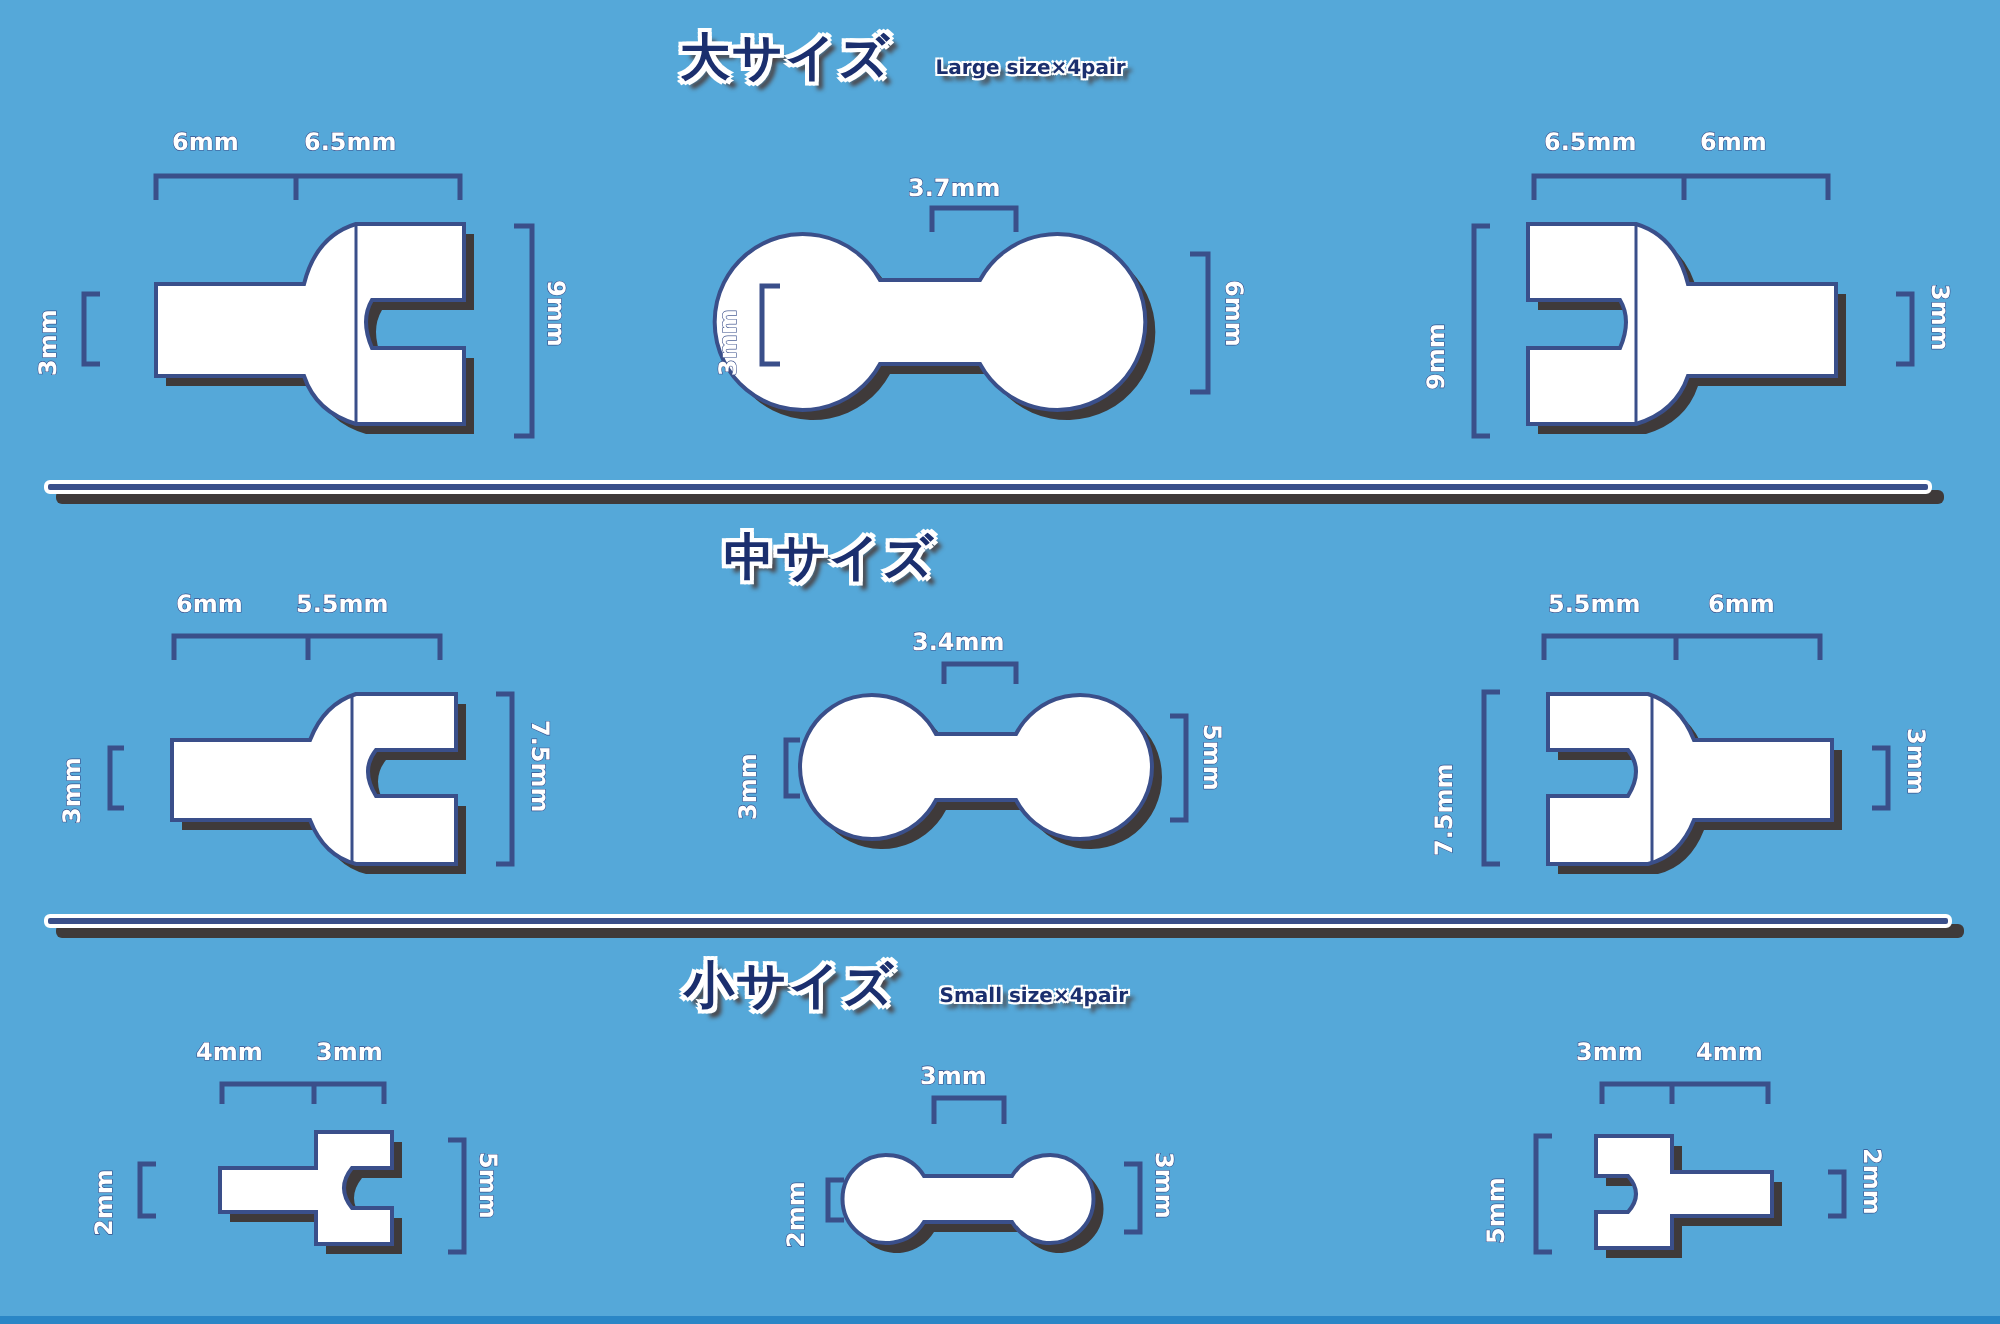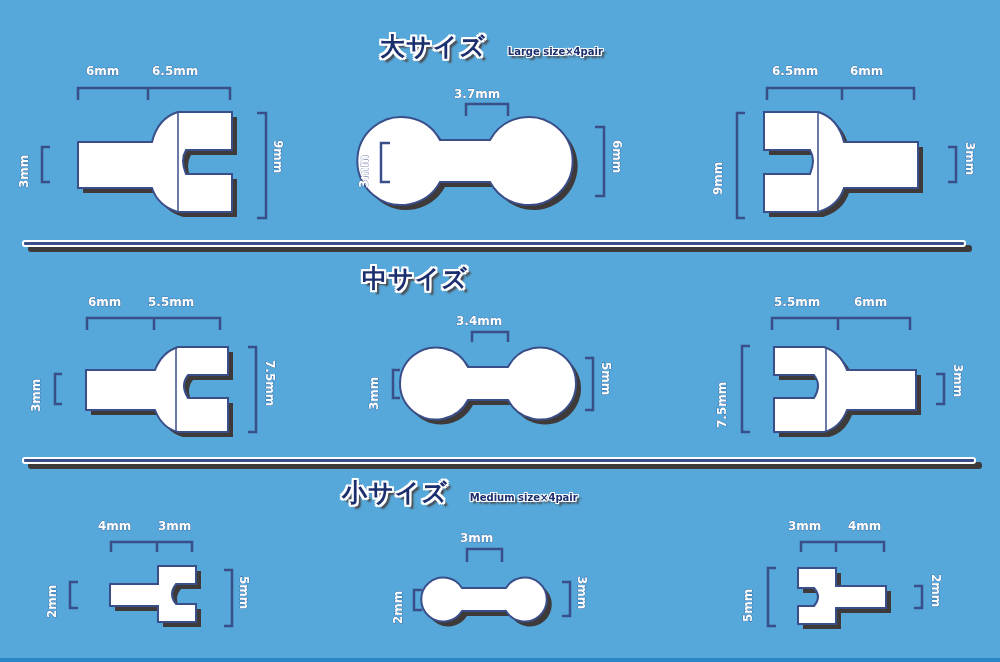--- a/index.html
+++ b/index.html
@@ -10,21 +10,21 @@
         text-shadow: -2px -2px 0 #fff, 2px -2px 0 #fff, -2px 2px 0 #fff, 2px 2px 0 #fff, 0 2px 0 #fff, 2px 0 0 #fff, -2px 0 0 #fff, 0 -2px 0 #fff, 4px 4px 2px #4a3f3f; letter-spacing:1px; }
   .en { font-family:"DejaVu Sans", sans-serif; font-weight:bold; font-size:10px; color:#1b2f6e;
         text-shadow: -1px -1px 0 #fff, 1px -1px 0 #fff, -1px 1px 0 #fff, 1px 1px 0 #fff, 0 1px 0 #fff, 1px 0 0 #fff, 3px 3px 2px #4a3f3f; }
   .divider { position:absolute; height:3px; background:#3a4f8a; border:2px solid #fff; border-radius:3px; box-shadow:6px 5px 0 #3f3a3a; }
   svg { position:absolute; overflow:visible; }
   .lbl { font-family:"DejaVu Sans", sans-serif; font-weight:bold; font-size:12px; fill:#fff; stroke:#3a4f8a; stroke-width:0.6; paint-order:stroke; }
 </style>
 </head>
 <body>
 
-<div class="section-title" style="left:340px; top:30px;margin-left:40px;">
+<div class="section-title" style="left:340px; top:12px;">
   <span class="jp">大サイズ</span>
   <span class="en">Large size×4pair</span>
 </div>
 
 <svg style="left:0; top:0;" width="1000" height="662">
   <g>
     <path d="M78 142 H152 Q158 118 178 112 H232 V150 H186 Q180 160 186 174 H232 V212 H178 Q158 206 152 188 H78 Z" fill="#3f3a3a" transform="translate(5,5)"></path>
     <path d="M78 142 H152 Q158 118 178 112 H232 V150 H186 Q180 160 186 174 H232 V212 H178 Q158 206 152 188 H78 Z" fill="#fff" stroke="#3a4f8a" stroke-width="2"></path>
     <line x1="178" y1="112" x2="178" y2="212" stroke="#3a4f8a" stroke-width="1.5"></line>
   </g>
@@ -115,21 +115,21 @@
   <path d="M750 346 H742 V432 H750" stroke="#3a4f8a" stroke-width="2.5" fill="none"></path>
   <text class="lbl" transform="translate(726,428) rotate(-90)">7.5mm</text>
   <path d="M936 374 H944 V404 H936" stroke="#3a4f8a" stroke-width="2.5" fill="none"></path>
   <text class="lbl" transform="translate(954,364) rotate(90)">3mm</text>
 </svg>
 
 <div class="divider" style="left:22px; top:457px; width:950px;"></div>
 
 <div class="section-title" style="left:342px; top:476px;justify-content:space-between;">
   <span class="jp">小サイズ</span>
-  <span class="en">Medium size×4pair</span>
+  <span class="en">Small size×4pair</span>
 </div>
 
 <svg style="left:0; top:0;" width="1000" height="662">
   <g>
     <path d="M110 584 H158 V566 H196 V584 H176 Q168 594 176 604 H196 V622 H158 V606 H110 Z" fill="#3f3a3a" transform="translate(5,5)"></path>
     <path d="M110 584 H158 V566 H196 V584 H176 Q168 594 176 604 H196 V622 H158 V606 H110 Z" fill="#fff" stroke="#3a4f8a" stroke-width="2"></path>
   </g>
   <g stroke="#3a4f8a" stroke-width="2.5" fill="none">
     <path d="M111 552 V542 H192 V552"></path>
       <path d="M157 542 V552"></path>

